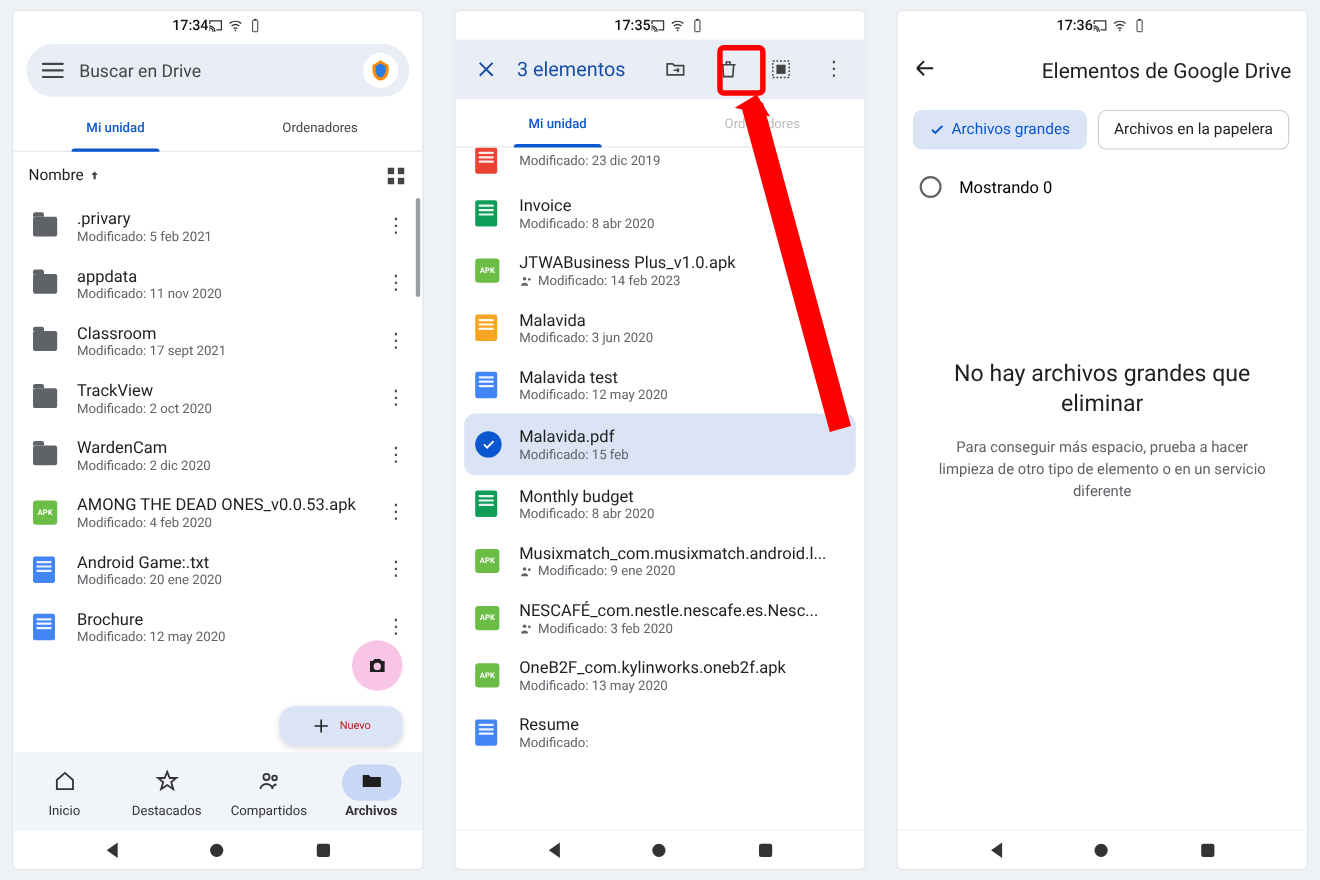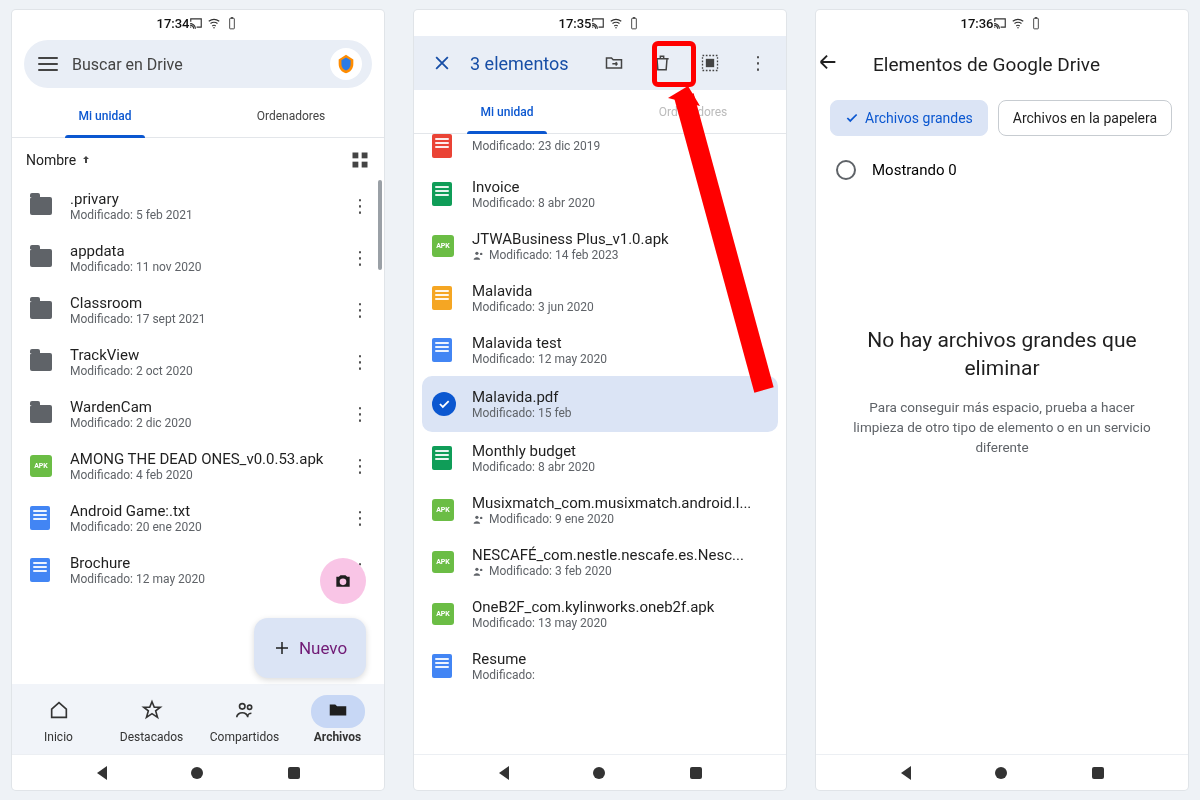--- a/index.html
+++ b/index.html
@@ -37,42 +37,42 @@
   .doc-ico{width:20px;height:24px;border-radius:2px;}
   .doc-blue{background:#4285f4;}
   .doc-red{background:#ea4335;}
   .doc-green{background:#0f9d58;}
   .doc-orange{background:#f5a623;}
   .doc-ico span{display:block;margin:4px 3px 0;height:2px;background:rgba(255,255,255,.9);border-radius:1px;}
   .doc-ico span+span{margin-top:2px;}
   .scrollbar{position:absolute;right:2px;top:0;width:4px;height:90px;background:#9aa0a6;border-radius:2px;}
   .fab-group{position:absolute;right:18px;bottom:112px;display:flex;flex-direction:column;align-items:flex-end;gap:14px;}
   .fab-cam{width:46px;height:46px;border-radius:50%;background:#f9c5e6;display:flex;align-items:center;justify-content:center;}
-  .fab-new{height:60px;min-width:112px;border-radius:14px;background:#dbe4f5;display:flex;align-items:center;justify-content:center;gap:8px;font-size:17px;color:#701a75;box-shadow:0 2px 6px rgba(0,0,0,.15);}
+  .fab-new{height:36px;min-width:112px;border-radius:14px;background:#dbe4f5;display:flex;align-items:center;justify-content:center;gap:8px;font-size:10px;color:#b91c1c;box-shadow:0 2px 6px rgba(0,0,0,.15);}
   .bottomnav{height:70px;background:#f1f4f9;display:flex;}
   .bn{flex:1;display:flex;flex-direction:column;align-items:center;justify-content:center;gap:2px;font-size:12px;color:#333;}
   .bn svg{width:22px;height:22px;}
   .bn.active{font-weight:700;}
   .bn.active .pill{background:#c7d7f5;}
   .bn .pill{padding:4px 16px;border-radius:16px;}
   .sysnav{height:36px;display:flex;align-items:center;justify-content:space-evenly;border-top:1px solid #eceff3;}
   .sysnav .t{width:0;height:0;border-top:7px solid transparent;border-bottom:7px solid transparent;border-right:10px solid #333;}
   .sysnav .c{width:12px;height:12px;border-radius:50%;background:#333;}
   .sysnav .s{width:12px;height:12px;background:#333;border-radius:2px;}
   
   .selbar{height:54px;background:#e9eef6;display:flex;align-items:center;padding:0 8px;gap:8px;}
   .iconbtn{width:40px;height:40px;display:flex;align-items:center;justify-content:center;border-radius:50%;}
   .selbar .title{flex:1;font-size:18px;color:#174ea6;}
   .row.sel{background:#dbe4f5;border-radius:10px;margin:0 8px;padding:12px 10px;}
   .check-circle{width:24px;height:24px;border-radius:50%;background:#0b57d0;display:flex;align-items:center;justify-content:center;}
   .shared-ico{width:13px;height:13px;}
   .highlight-box{position:absolute;border:5px solid #ff0000;border-radius:6px;}
   .arrow-svg{position:absolute;pointer-events:none;}
   
-  .backbar{height:56px;display:flex;align-items:center;gap:34px;padding:0 1px;}
+  .backbar{height:56px;display:flex;align-items:center;gap:13px;padding:0 14px;justify-content:space-between;}
   .backbar .pt{font-size:19px;color:#1f1f1f;}
   .chiprow{display:flex;gap:10px;padding:8px 14px;}
   .chip{height:36px;border-radius:8px;border:1px solid #c7ccd1;display:flex;align-items:center;padding:0 14px;font-size:14px;color:#1f1f1f;gap:6px;}
   .chip.on{background:#dbe4f5;border-color:#dbe4f5;color:#0b57d0;}
   .show-row{display:flex;align-items:center;gap:16px;padding:16px 20px;}
   .radio-empty{width:20px;height:20px;border:2px solid #5f6368;border-radius:50%;}
   .empty-state{text-align:center;padding:0 32px;margin-top:130px;}
   .empty-state h2{font-size:21px;font-weight:400;color:#1f1f1f;line-height:1.35;margin-bottom:14px;}
   .empty-state p{font-size:13.5px;color:#5f6368;line-height:1.5;}
   .phone2-list{flex:1;overflow:hidden;}

